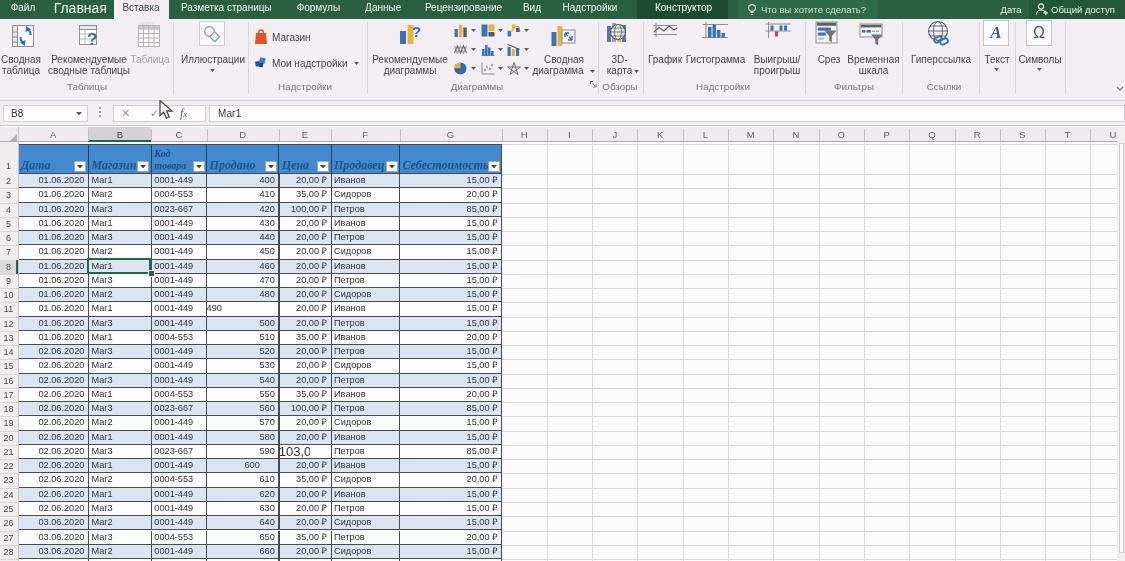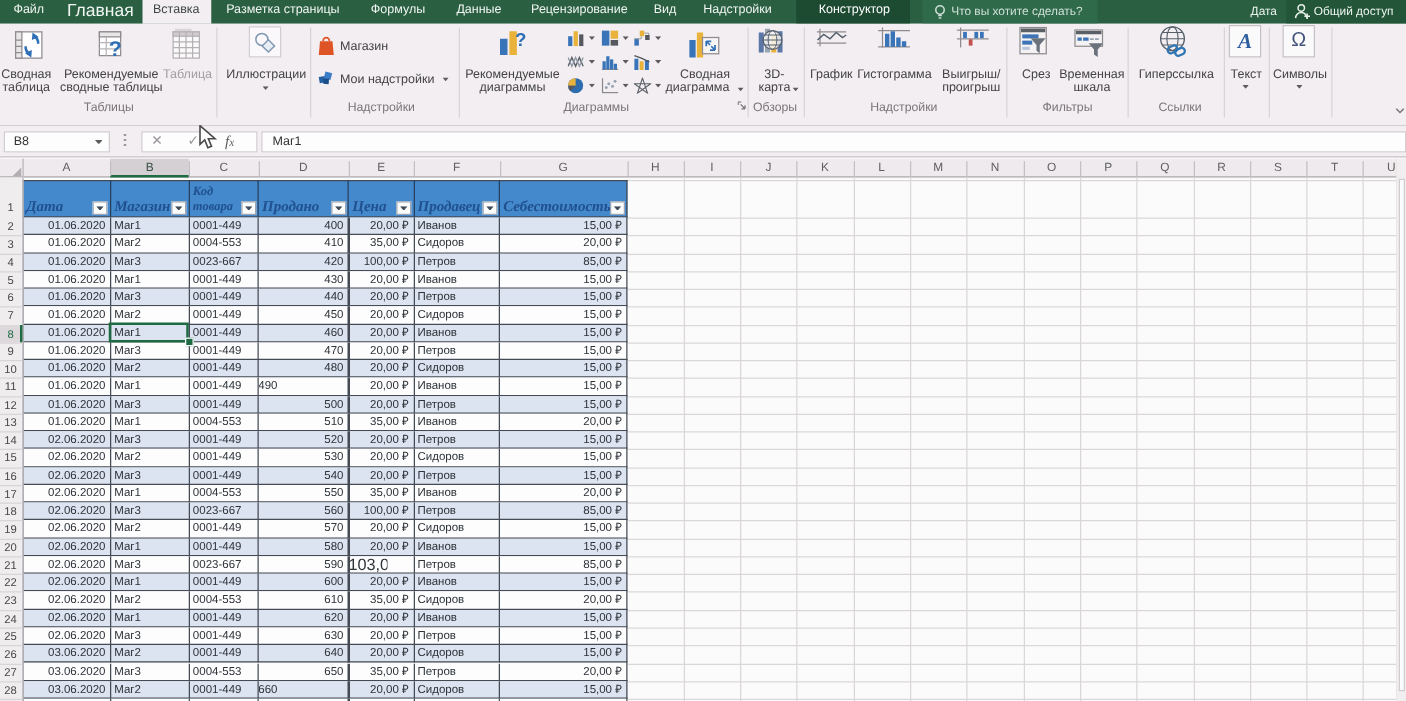--- a/index.html
+++ b/index.html
@@ -736,21 +736,21 @@
 <div class="ab" style="left:87.9px;top:444.94px;width:1.3px;height:14.26px;background:#454b54;"></div>
 <div class="ab" style="left:150.8px;top:444.94px;width:1.3px;height:14.26px;background:#454b54;"></div>
 <div class="ab" style="left:206.1px;top:444.94px;width:1.3px;height:14.26px;background:#454b54;"></div>
 <div class="ab" style="left:278.3px;top:444.94px;width:1.3px;height:14.26px;background:#454b54;"></div>
 <div class="ab" style="left:330.5px;top:444.94px;width:1.3px;height:14.26px;background:#454b54;"></div>
 <div class="ab" style="left:399.0px;top:444.94px;width:1.3px;height:14.26px;background:#454b54;"></div>
 <div class="ab" style="left:18px;top:459.20px;width:483.5px;height:14.26px;background:#dce4f2;border-bottom:1.4px solid #454b54;box-sizing:border-box;overflow:hidden;"></div>
 <div class="ab" style="left:18px;top:459.20px;width:69.4px;height:13.26px;font-size:9.2px;line-height:13.26px;color:#2e3338;overflow:hidden;text-align:right;padding-right:3px;box-sizing:border-box;">02.06.2020</div>
 <div class="ab" style="left:88.4px;top:459.20px;width:61.900000000000006px;height:13.26px;font-size:9.2px;line-height:13.26px;color:#2e3338;overflow:hidden;padding-left:3px;box-sizing:border-box;">Маг1</div>
 <div class="ab" style="left:151.3px;top:459.20px;width:54.29999999999998px;height:13.26px;font-size:9.2px;line-height:13.26px;color:#2e3338;overflow:hidden;padding-left:3px;box-sizing:border-box;">0001-449</div>
-<div class="ab" style="left:206.6px;top:459.20px;width:71.20000000000002px;height:13.26px;font-size:9.2px;line-height:13.26px;color:#2e3338;overflow:hidden;text-align:right;padding-right:3px;box-sizing:border-box;">600</div>
+<div class="ab" style="left:206.6px;top:459.20px;width:71.20000000000002px;height:13.26px;font-size:9.2px;line-height:13.26px;color:#2e3338;overflow:hidden;text-align:right;padding-right:18px;box-sizing:border-box;">600</div>
 <div class="ab" style="left:278.8px;top:459.20px;width:51.19999999999999px;height:13.26px;font-size:9.2px;line-height:13.26px;color:#2e3338;overflow:hidden;text-align:right;padding-right:3px;box-sizing:border-box;">20,00 ₽</div>
 <div class="ab" style="left:331px;top:459.20px;width:67.5px;height:13.26px;font-size:9.2px;line-height:13.26px;color:#2e3338;overflow:hidden;padding-left:3px;box-sizing:border-box;">Иванов</div>
 <div class="ab" style="left:399.5px;top:459.20px;width:101.0px;height:13.26px;font-size:9.2px;line-height:13.26px;color:#2e3338;overflow:hidden;text-align:right;padding-right:3px;box-sizing:border-box;">15,00 ₽</div>
 <div class="ab" style="left:87.9px;top:459.20px;width:1.3px;height:14.26px;background:#454b54;"></div>
 <div class="ab" style="left:150.8px;top:459.20px;width:1.3px;height:14.26px;background:#454b54;"></div>
 <div class="ab" style="left:206.1px;top:459.20px;width:1.3px;height:14.26px;background:#454b54;"></div>
 <div class="ab" style="left:278.3px;top:459.20px;width:1.3px;height:14.26px;background:#454b54;"></div>
 <div class="ab" style="left:330.5px;top:459.20px;width:1.3px;height:14.26px;background:#454b54;"></div>
 <div class="ab" style="left:399.0px;top:459.20px;width:1.3px;height:14.26px;background:#454b54;"></div>
 <div class="ab" style="left:18px;top:473.46px;width:483.5px;height:14.26px;background:#fdfdfe;border-bottom:1.4px solid #454b54;box-sizing:border-box;overflow:hidden;"></div>
@@ -820,21 +820,21 @@
 <div class="ab" style="left:87.9px;top:530.50px;width:1.3px;height:14.26px;background:#454b54;"></div>
 <div class="ab" style="left:150.8px;top:530.50px;width:1.3px;height:14.26px;background:#454b54;"></div>
 <div class="ab" style="left:206.1px;top:530.50px;width:1.3px;height:14.26px;background:#454b54;"></div>
 <div class="ab" style="left:278.3px;top:530.50px;width:1.3px;height:14.26px;background:#454b54;"></div>
 <div class="ab" style="left:330.5px;top:530.50px;width:1.3px;height:14.26px;background:#454b54;"></div>
 <div class="ab" style="left:399.0px;top:530.50px;width:1.3px;height:14.26px;background:#454b54;"></div>
 <div class="ab" style="left:18px;top:544.76px;width:483.5px;height:14.26px;background:#dce4f2;border-bottom:1.4px solid #454b54;box-sizing:border-box;overflow:hidden;"></div>
 <div class="ab" style="left:18px;top:544.76px;width:69.4px;height:13.26px;font-size:9.2px;line-height:13.26px;color:#2e3338;overflow:hidden;text-align:right;padding-right:3px;box-sizing:border-box;">03.06.2020</div>
 <div class="ab" style="left:88.4px;top:544.76px;width:61.900000000000006px;height:13.26px;font-size:9.2px;line-height:13.26px;color:#2e3338;overflow:hidden;padding-left:3px;box-sizing:border-box;">Маг2</div>
 <div class="ab" style="left:151.3px;top:544.76px;width:54.29999999999998px;height:13.26px;font-size:9.2px;line-height:13.26px;color:#2e3338;overflow:hidden;padding-left:3px;box-sizing:border-box;">0001-449</div>
-<div class="ab" style="left:206.6px;top:544.76px;width:71.20000000000002px;height:13.26px;font-size:9.2px;line-height:13.26px;color:#2e3338;overflow:hidden;padding-right:18px;box-sizing:border-box;">660</div>
+<div class="ab" style="left:206.6px;top:544.76px;width:71.20000000000002px;height:13.26px;font-size:9.2px;line-height:13.26px;color:#2e3338;overflow:hidden;text-align:right;padding-right:3px;box-sizing:border-box;">660</div>
 <div class="ab" style="left:278.8px;top:544.76px;width:51.19999999999999px;height:13.26px;font-size:9.2px;line-height:13.26px;color:#2e3338;overflow:hidden;text-align:right;padding-right:3px;box-sizing:border-box;">20,00 ₽</div>
 <div class="ab" style="left:331px;top:544.76px;width:67.5px;height:13.26px;font-size:9.2px;line-height:13.26px;color:#2e3338;overflow:hidden;padding-left:3px;box-sizing:border-box;">Сидоров</div>
 <div class="ab" style="left:399.5px;top:544.76px;width:101.0px;height:13.26px;font-size:9.2px;line-height:13.26px;color:#2e3338;overflow:hidden;text-align:right;padding-right:3px;box-sizing:border-box;">15,00 ₽</div>
 <div class="ab" style="left:87.9px;top:544.76px;width:1.3px;height:14.26px;background:#454b54;"></div>
 <div class="ab" style="left:150.8px;top:544.76px;width:1.3px;height:14.26px;background:#454b54;"></div>
 <div class="ab" style="left:206.1px;top:544.76px;width:1.3px;height:14.26px;background:#454b54;"></div>
 <div class="ab" style="left:278.3px;top:544.76px;width:1.3px;height:14.26px;background:#454b54;"></div>
 <div class="ab" style="left:330.5px;top:544.76px;width:1.3px;height:14.26px;background:#454b54;"></div>
 <div class="ab" style="left:399.0px;top:544.76px;width:1.3px;height:14.26px;background:#454b54;"></div>
 <div class="ab" style="left:18px;top:559.02px;width:483.5px;height:14.26px;background:#fdfdfe;border-bottom:1.4px solid #454b54;box-sizing:border-box;overflow:hidden;"></div>

